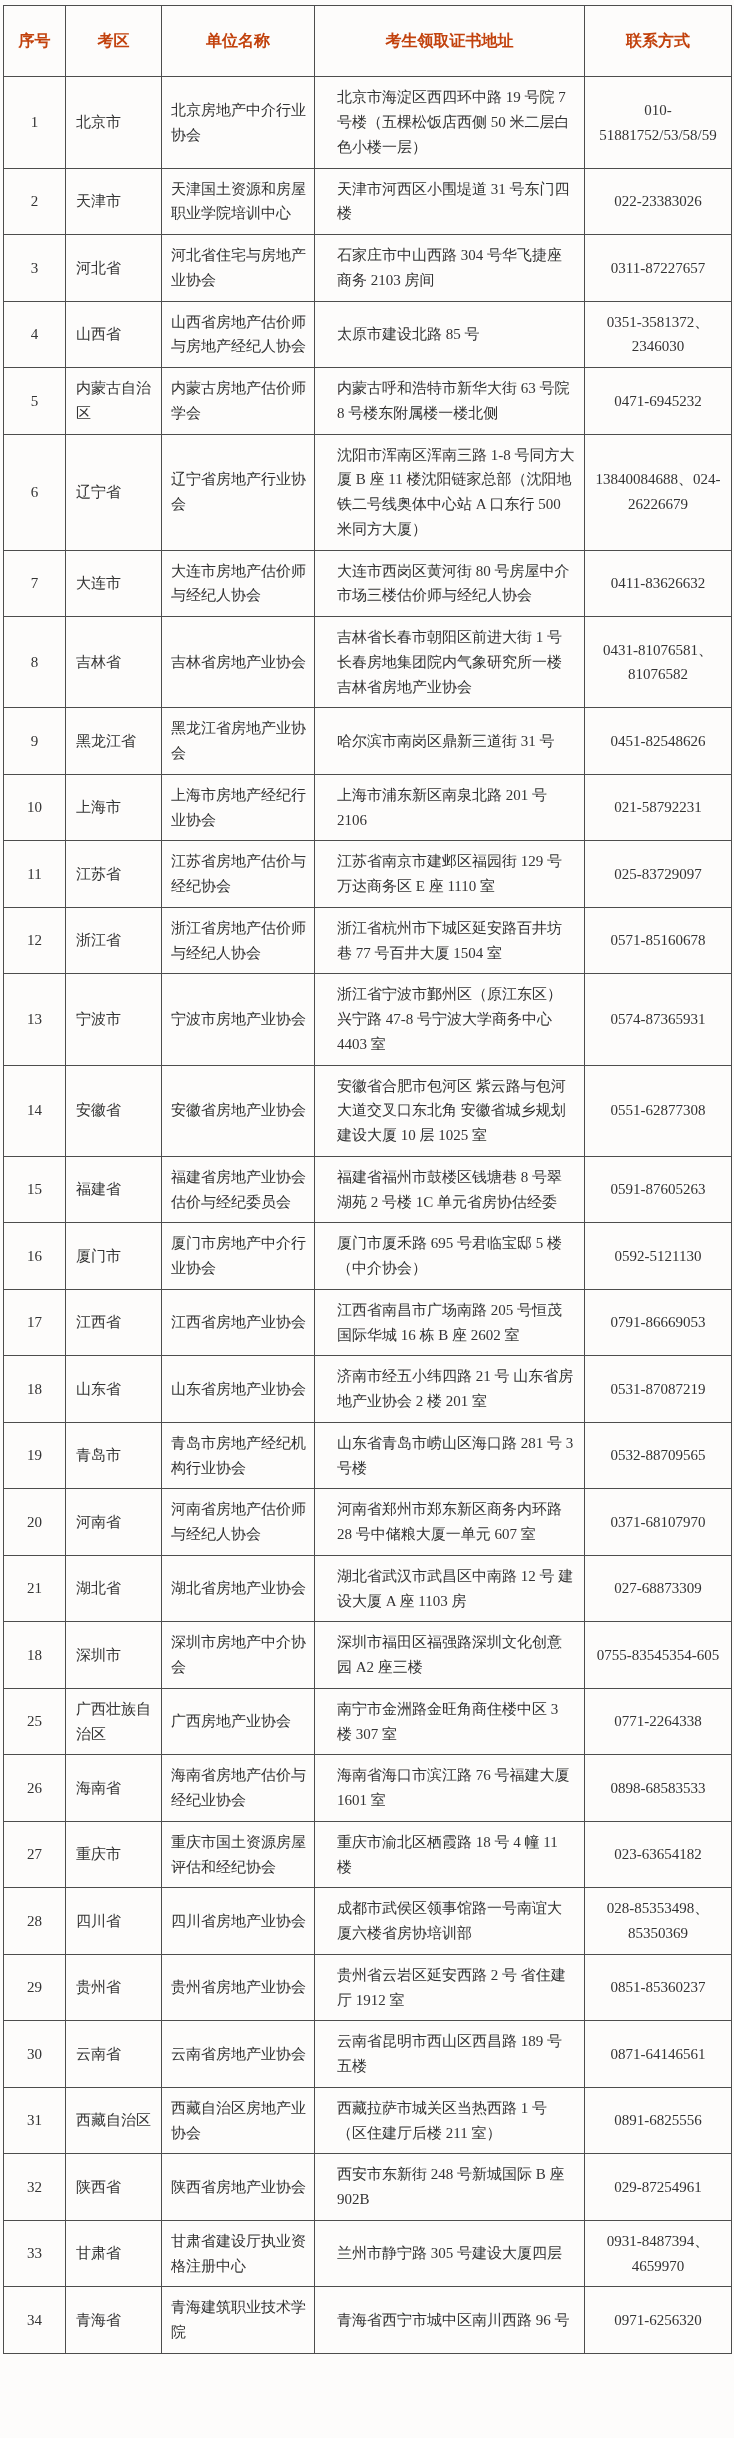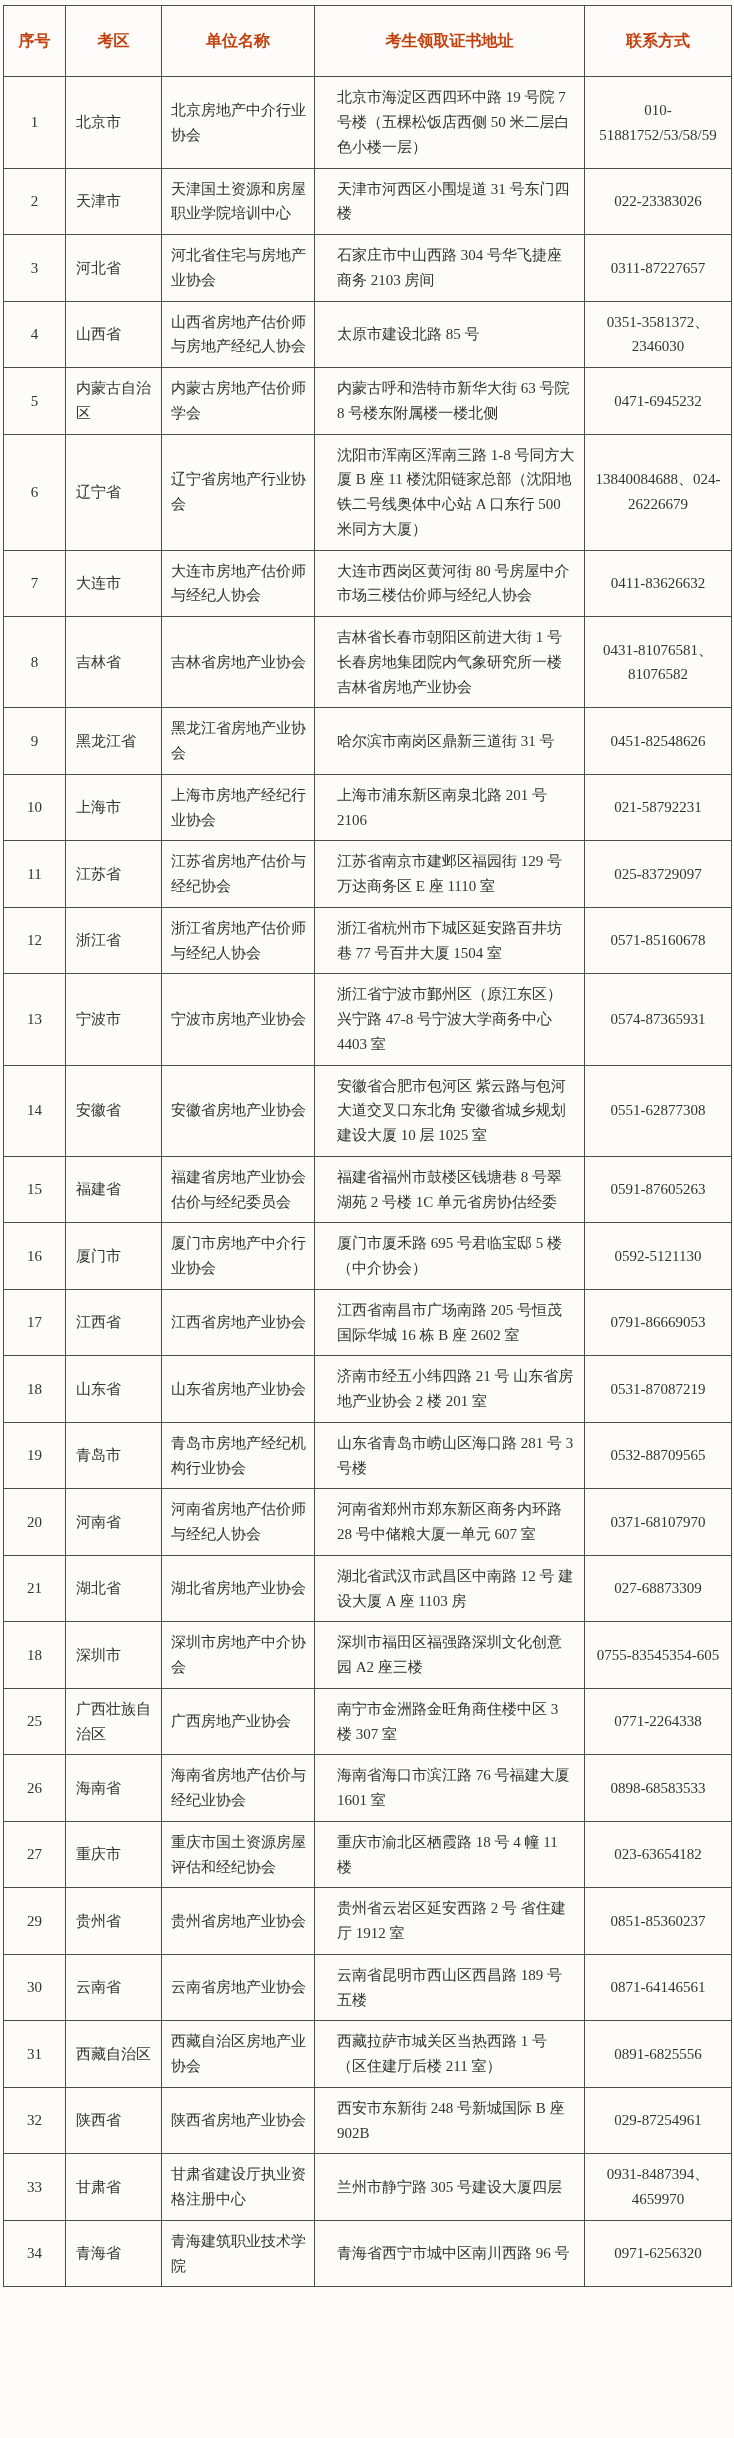--- a/index.html
+++ b/index.html
@@ -282,20 +282,27 @@
   </tr>
 
   <tr>
     <td class="c-no">27</td>
     <td class="c-region">重庆市</td>
     <td class="c-org">重庆市国土资源房屋评估和经纪协会</td>
     <td class="c-addr">重庆市渝北区栖霞路 18 号 4 幢 11 楼</td>
     <td class="c-phone">023-63654182</td>
   </tr>
 
+  <tr>
+    <td class="c-no">28</td>
+    <td class="c-region">四川省</td>
+    <td class="c-org">四川省房地产业协会</td>
+    <td class="c-addr">成都市武侯区领事馆路一号南谊大厦六楼省房协培训部</td>
+    <td class="c-phone">028-85353498、85350369</td>
+  </tr>
 
   <tr>
     <td class="c-no">29</td>
     <td class="c-region">贵州省</td>
     <td class="c-org">贵州省房地产业协会</td>
     <td class="c-addr">贵州省云岩区延安西路 2 号 省住建厅 1912 室</td>
     <td class="c-phone">0851-85360237</td>
   </tr>
 
   <tr>

